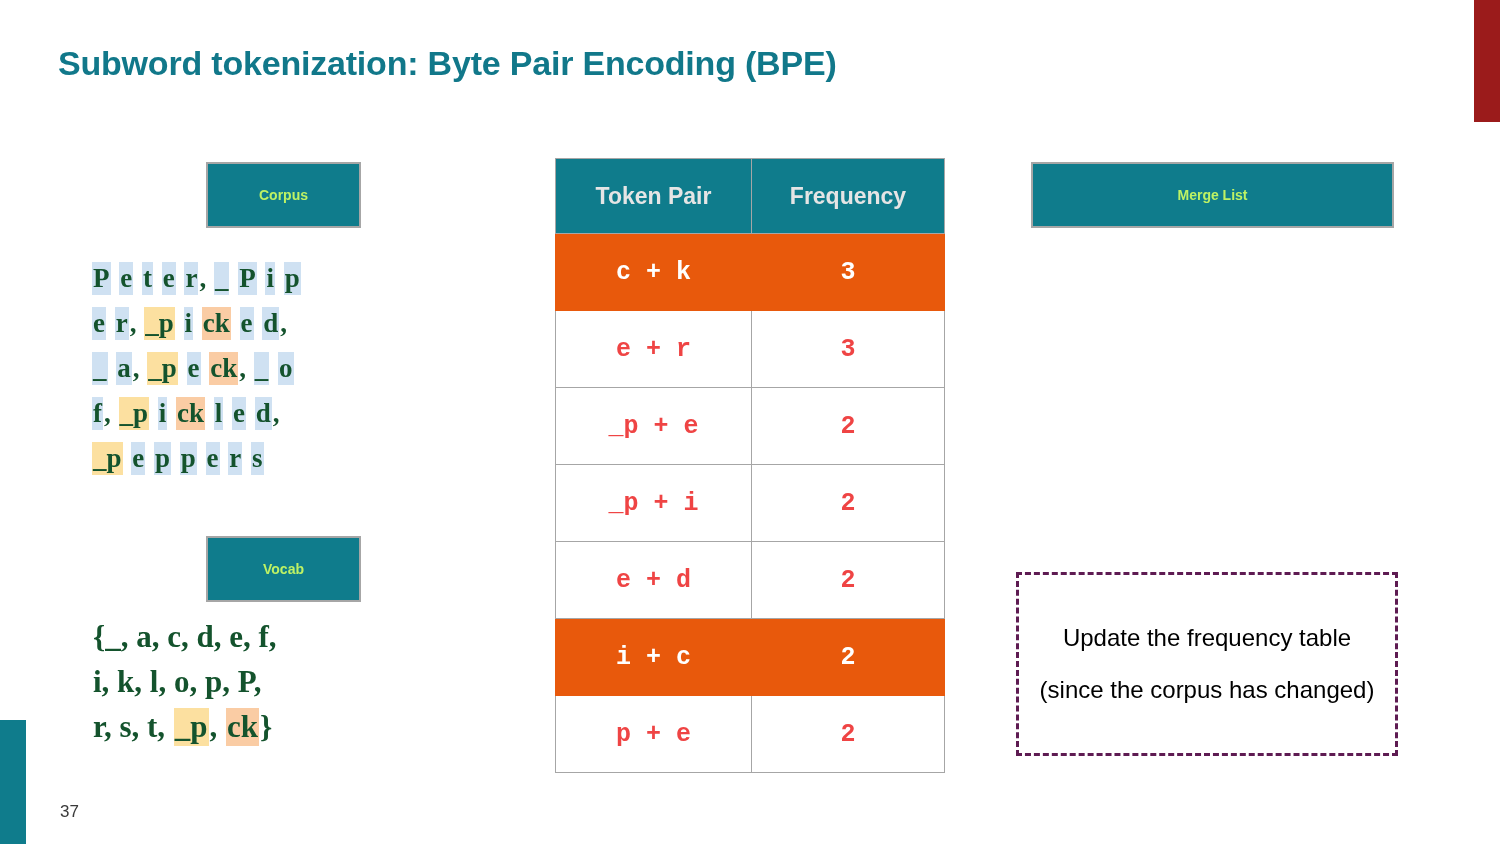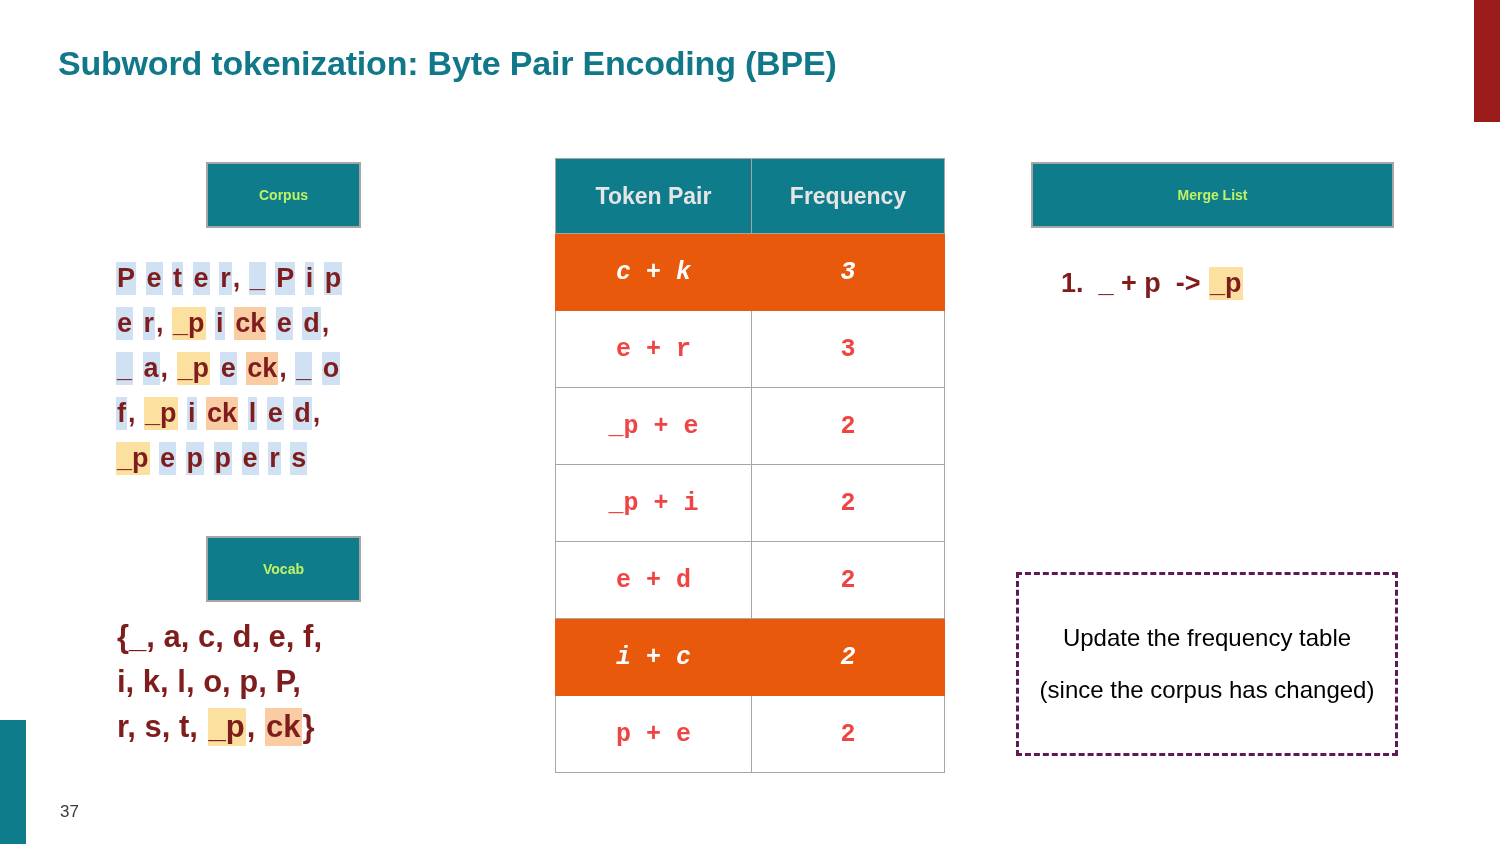--- a/index.html
+++ b/index.html
@@ -66,24 +66,23 @@
     align-items: center;
     justify-content: center;
     box-sizing: border-box;
   }
   #corpus-cap { left: 206px; top: 162px; width: 155px; height: 66px; }
   #vocab-cap  { left: 206px; top: 536px; width: 155px; height: 66px; }
   #merge-cap  { left: 1031px; top: 162px; width: 363px; height: 66px; }
 
   
   .mono {
-    font-family: Liberation Sans, sans-serif;
-    font-weight: bold;
-    color: #7f1d1d;
-    margin-left: 24px;
+    font-family: Liberation Serif, serif;
+    font-weight: bold;
+    color: #14532d;
   }
 
   
   #corpus-lines {
     position: absolute;
     left: 92px;
     top: 256px;
     font-size: 27px;
     line-height: 45px;
     white-space: pre;
@@ -135,21 +134,20 @@
     font-weight: bold;
     font-family: "Liberation Mono", "DejaVu Sans Mono", monospace;
     color: #ef4444;
     background: #ffffff;
     white-space: pre;
   }
   #freq-table tr.row-hot td {
     background: #E8590C;
     color: #ffffff;
     border-color: #E8590C;
-    font-style: italic;
   }
 
   
   #merge-lines {
     position: absolute;
     left: 1036px;
     top: 262px;
     font-size: 27px;
     line-height: 42px;
     white-space: pre;
@@ -240,17 +238,17 @@
         <td>p + e</td>
         <td>2</td>
       </tr>
     </tbody>
 </table>
 
 <div class="cap-box" id="merge-cap">
   <span>Merge List</span>
 </div>
 
-<div class="mono" id="merge-lines"><div class="merge-line"><span class="tok hl-none">1.  _ + p  -&gt; </span><span class="tok hl-yellow">_p</span></div></div>
+<div class="mono" id="merge-lines"></div>
 
 <div id="callout">
   <span class="callout-text">Update the frequency table (since the corpus has changed)</span>
 </div>
 
 </body></html>

